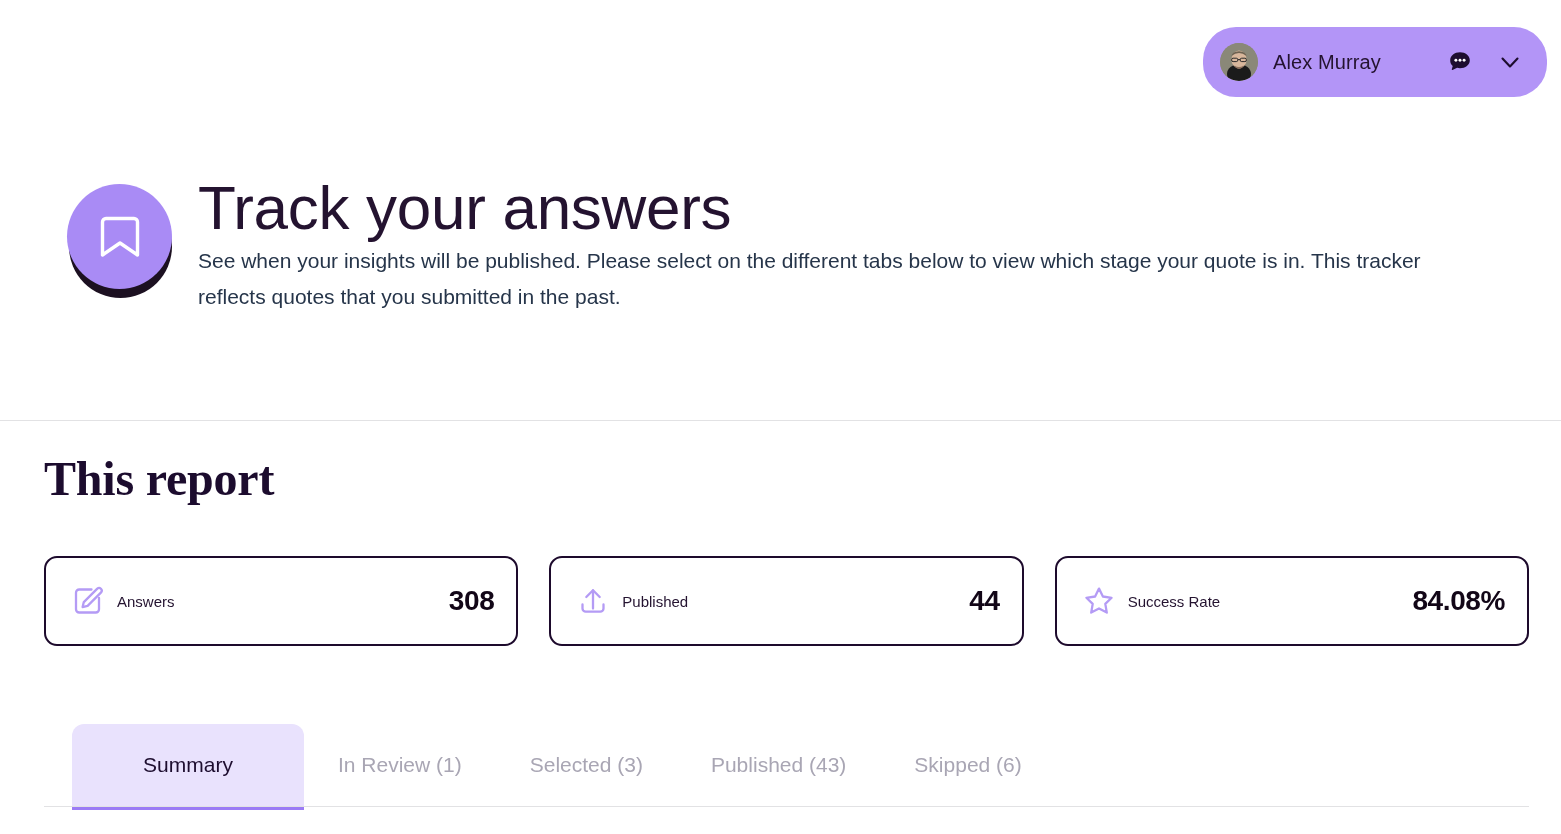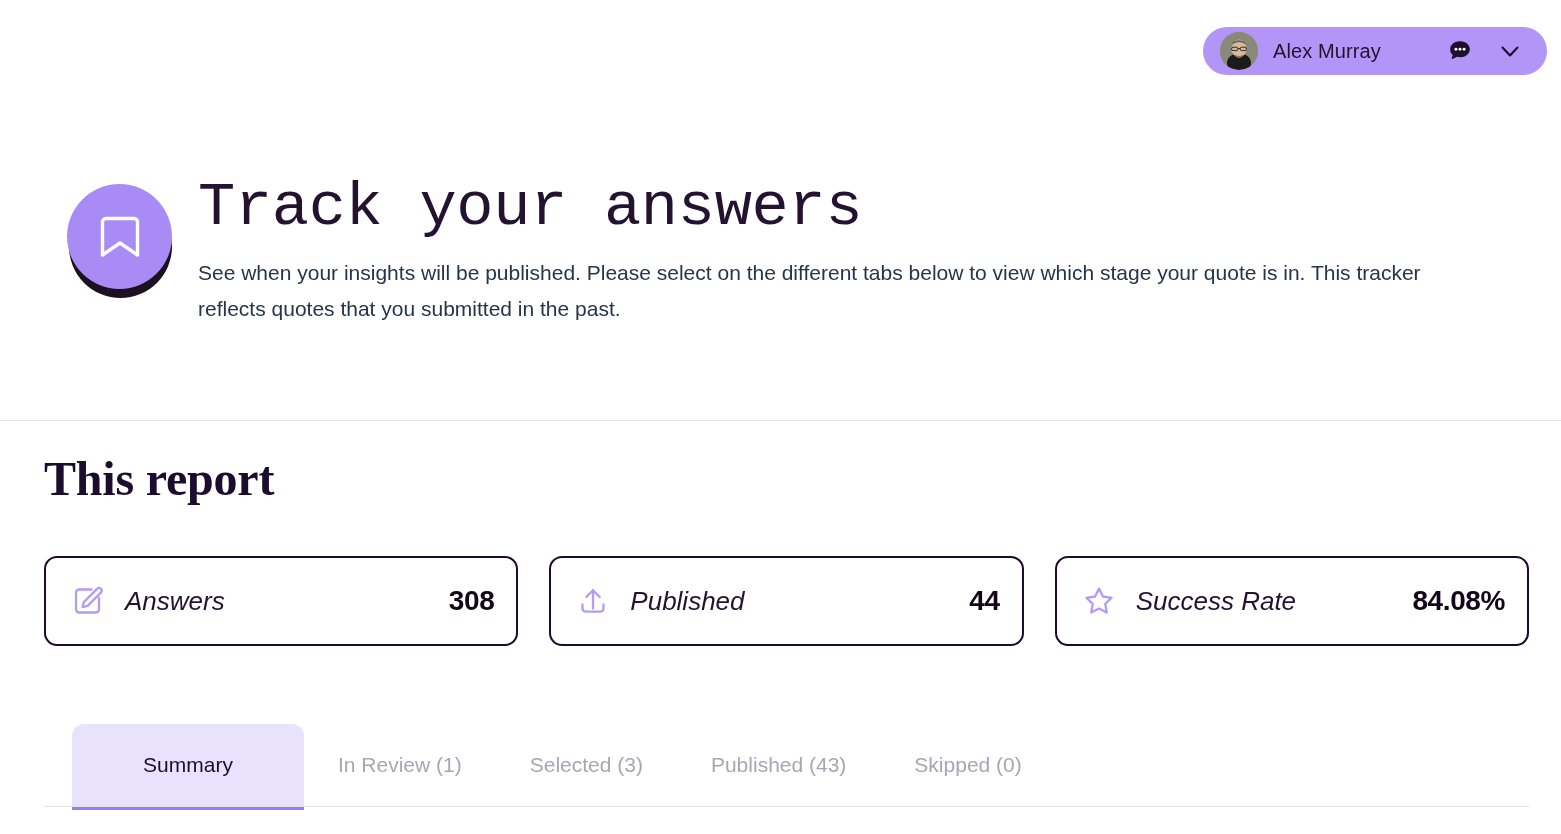--- a/index.html
+++ b/index.html
@@ -28,21 +28,21 @@
     position: absolute;
     top: 0; left: 0; right: 0;
     height: 120px;
   }
 
   .user-pill {
     position: absolute;
     top: 27px;
     right: 14px;
     width: 344px;
-    height: 48px;
+    height: 70px;
     background: #B395F7;
     border-radius: 33px;
     display: flex;
     align-items: center;
     padding: 0 24px 0 17px;
     cursor: pointer;
   }
 
   .avatar {
     width: 38px;
@@ -109,30 +109,30 @@
     background: #A98BF5;
     display: flex;
     align-items: center;
     justify-content: center;
   }
   .hero-badge svg { display: block; }
 
   .hero-text { margin-left: 26px; padding-top: 0; }
 
   .hero-title {
-    font-family: Liberation Mono, monospace;
+    font-family: Liberation Sans, sans-serif;
     font-size: 62px;
     line-height: 1.02;
     font-weight: 400;
     color: #241330;
     letter-spacing: -0.3px;
   }
 
   .hero-desc {
-    margin-top: 16px;
+    margin-top: 4px;
     font-size: 21px;
     line-height: 36px;
     color: #26354a;
     max-width: 1290px;
   }
 
   
   .divider {
     position: absolute;
     top: 420px; left: 0;
@@ -180,25 +180,24 @@
   .stat-icon {
     width: 36px; height: 36px;
     flex: 0 0 auto;
     display: flex;
     align-items: center;
     justify-content: center;
   }
   .stat-icon svg { display: block; }
 
   .stat-label {
-    margin-left: 19px;
-    font-size: 26px;
+    margin-left: 11px;
+    font-size: 15px;
     color: #241330;
     white-space: nowrap;
-    font-style: italic;
   }
 
   .stat-spacer { flex: 1 1 auto; }
 
   .stat-value {
     font-size: 28px;
     font-weight: 700;
     color: #120617;
     letter-spacing: -0.4px;
     white-space: nowrap;
@@ -381,19 +380,19 @@
       <div class="tab">
         <span>In Review (1)</span>
       </div>
       <div class="tab">
         <span>Selected (3)</span>
       </div>
       <div class="tab">
         <span>Published (43)</span>
       </div>
       <div class="tab">
-        <span>Skipped (0)</span>
+        <span>Skipped (6)</span>
       </div>
     </div>
     <div class="tabs-baseline"></div>
   </div>
 
 </div>
 
 </body></html>

